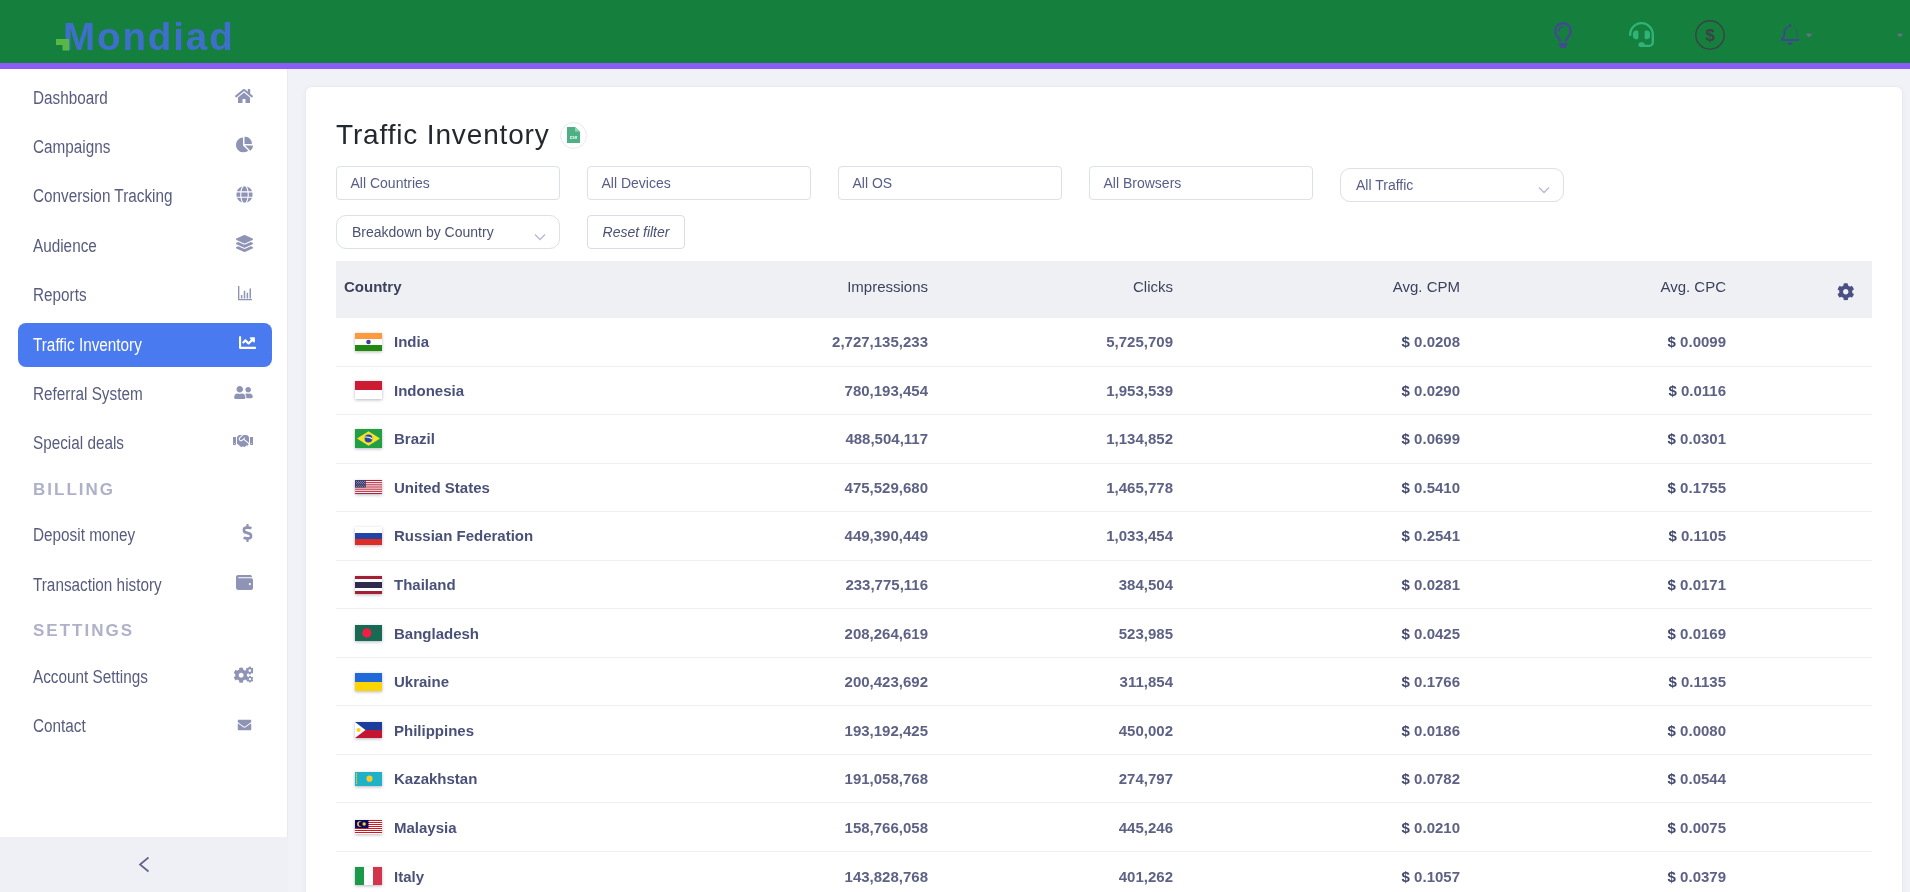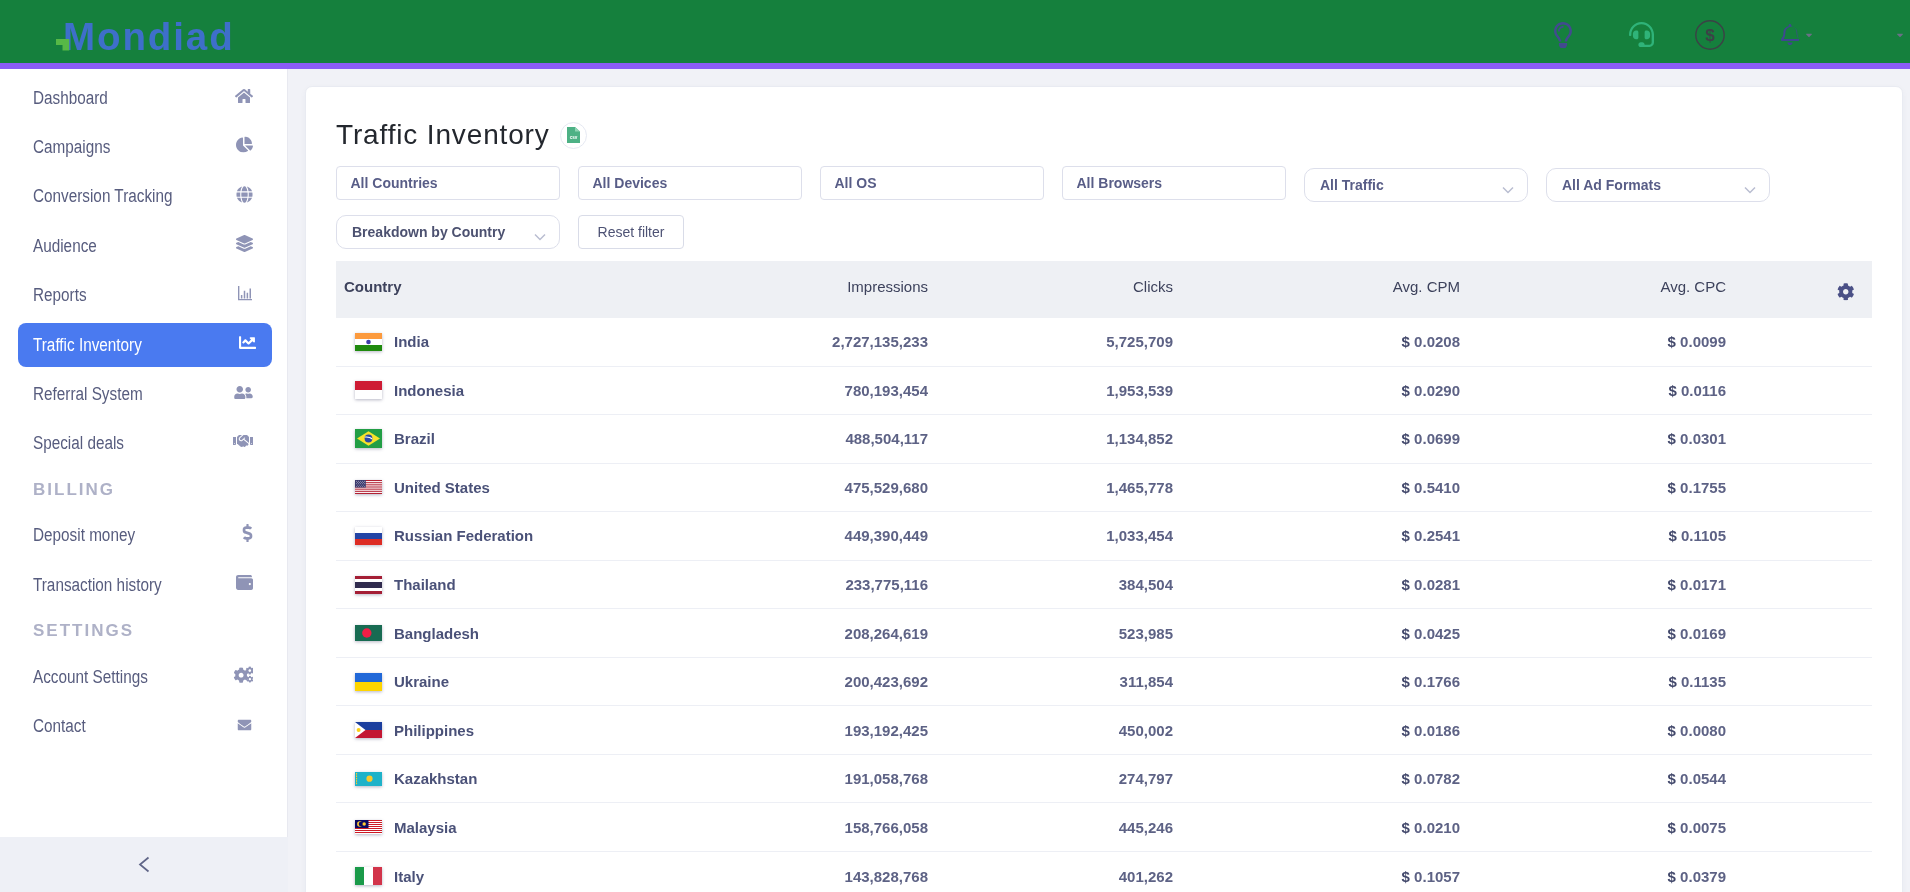--- a/index.html
+++ b/index.html
@@ -24,24 +24,24 @@
 
 .main { position:fixed; left:288px; top:69px; width:1622px; height:823px; background:#f1f2f7; }
 .card { position:absolute; left:17px; top:17px; width:1598px; height:900px; background:#fff; border:1px solid #e9ebf2; border-radius:7px; padding:0 30px; box-shadow:0 2px 6px rgba(60,70,110,.04); }
 
 .title-row { margin-top:26px; height:44px; display:flex; align-items:center; }
 .title-row h1 { font-size:28px; font-weight:normal; color:#23272e; letter-spacing:0.85px; }
 .csvbtn { width:27px; height:27px; margin-left:10px; border:1px solid #e6e9f2; border-radius:50%; display:flex; align-items:center; justify-content:center; }
 
 .filters { position:absolute; left:30px; top:79px; }
 .frow { display:flex; }
-.fbox { width:224px; height:34px; border:1px solid #dddfeb; border-radius:4px; margin-right:18px; font-size:14px; color:#585d87; display:flex; align-items:center; padding:0 13.5px; background:#fff;font-weight:bold; }
+.fbox { width:224px; height:34px; border:1px solid #dddfeb; border-radius:4px; margin-right:27px; font-size:14px; color:#585d87; display:flex; align-items:center; padding:0 13.5px; background:#fff; }
 .fsel { position:relative; margin-top:2px; padding-left:15px;border-radius:10px; }
 .fsel .chev { position:absolute; right:13px; top:12px; }
-.btn { width:106px; height:34px; border:1px solid #d9dce8; border-radius:4px; font-size:14px; color:#4d5274; display:flex; align-items:center; justify-content:center; background:#fff; }
+.btn { width:98px; height:34px; border:1px solid #d9dce8; border-radius:4px; font-size:14px; color:#4d5274; display:flex; align-items:center; justify-content:center; background:#fff;font-style:italic; }
 
 
 table { position:absolute; left:30px; top:174px; width:1536px; border-collapse:collapse; table-layout:fixed; }
 thead tr { height:56.5px; background:#eef0f4; }
 th { font-weight:normal; font-size:15px; color:#3d425c; text-align:right; vertical-align:middle; padding-bottom:5px; }
 th.c1 { text-align:left; padding-left:8px;font-weight:bold; }
 tbody tr { height:48.55px; border-top:1px solid #edeff5; }
 tbody tr:first-child { border-top:none; }
 td { font-size:15px; font-weight:bold; color:#5d6285; text-align:right; vertical-align:middle; }
 td.c1 { text-align:left; padding-left:19px; }
@@ -246,23 +246,20 @@
     </div>
     <div class="filters">
       <div class="frow">
         <div class="fbox">All Countries</div>
         <div class="fbox">All Devices</div>
         <div class="fbox">All OS</div>
         <div class="fbox">All Browsers</div>
         <div class="fbox fsel">All Traffic<span class="chev"><svg width="12" height="8" viewBox="0 0 12 8" fill="none" stroke="#b9bdd1" stroke-width="1.5">
                 <path d="M1 1.5l5 5 5-5"></path>
               </svg></span></div>
-        <div class="fbox fsel">All Ad Formats<span class="chev"><svg width="12" height="8" viewBox="0 0 12 8" fill="none" stroke="#b9bdd1" stroke-width="1.5">
-                <path d="M1 1.5l5 5 5-5"></path>
-              </svg></span></div>
       </div>
       <div class="frow" style="margin-top:12.5px">
         <div class="fbox fsel" style="margin-top:0;color:#4c5170">Breakdown by Country<span class="chev"><svg width="12" height="8" viewBox="0 0 12 8" fill="none" stroke="#b9bdd1" stroke-width="1.5">
                 <path d="M1 1.5l5 5 5-5"></path>
               </svg></span></div>
         <div class="btn">Reset filter</div>
       </div>
     </div>
     <table>
       <colgroup>

